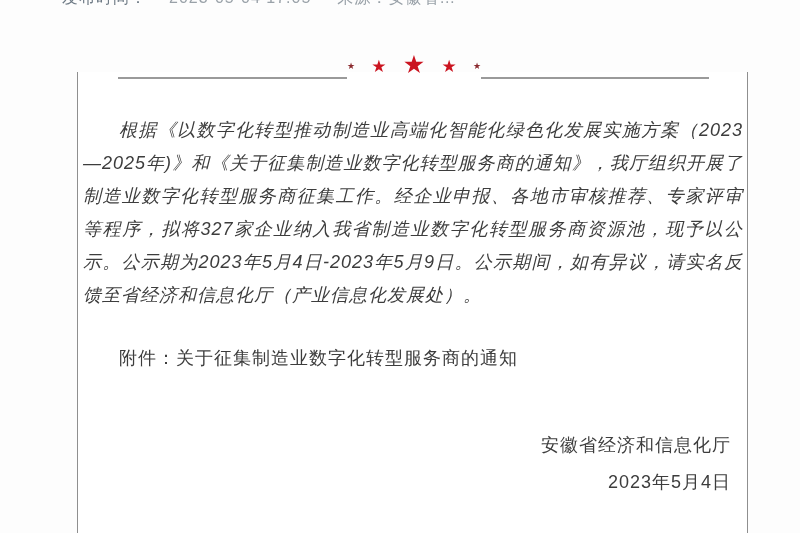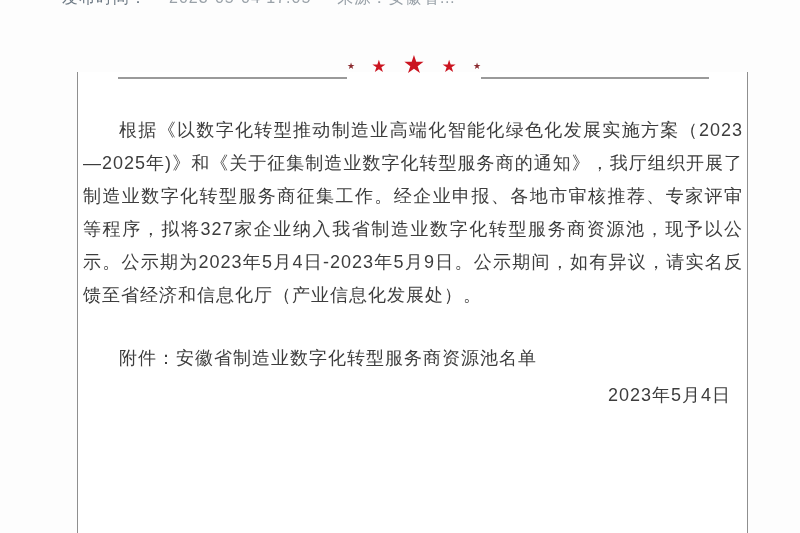--- a/index.html
+++ b/index.html
@@ -49,20 +49,21 @@
     padding:0 4px 0 5px;
     color:#3d3d3d;
     font-size:18px;
     letter-spacing:1px;
     line-height:33px;
   }
   .para{
     margin:42px 0 0 0;
     text-indent:2em;
     text-align:justify;
+    font-style:italic;
   }
   .contact-line{margin:27px 0 0 0;text-indent:2em;}
   .attachment-line{margin:30px 0 0 0;text-indent:2em;}
   .signature{margin:54px 12px 0 0;text-align:right;}
   .sign-date{margin:4px 12px 0 0;text-align:right;}
 </style>
 </head>
 <body>
 
 <div class="stage">
@@ -80,18 +81,19 @@
         <span class="star star-xs">★</span>
         <span class="star star-md">★</span>
         <span class="star star-lg">★</span>
         <span class="star star-md">★</span>
         <span class="star star-xs">★</span>
       </span>
     </div>
 
     <div class="article">
       <p class="para">根据《以数字化转型推动制造业高端化智能化绿色化发展实施方案（2023—2025年)》和《关于征集制造业数字化转型服务商的通知》，我厅组织开展了制造业数字化转型服务商征集工作。经企业申报、各地市审核推荐、专家评审等程序，拟将327家企业纳入我省制造业数字化转型服务商资源池，现予以公示。公示期为2023年5月4日-2023年5月9日。公示期间，如有异议，请实名反馈至省经济和信息化厅（产业信息化发展处）。</p>
-      <p class="attachment-line">附件：安徽省制造业数字化转型服务商资源池名单</p>
+      <p class="attachment-line">附件：关于征集制造业数字化转型服务商的通知</p>
+      <div class="signature">安徽省经济和信息化厅</div>
       <div class="sign-date">2023年5月4日</div>
     </div>
 
   </div>
 </div>
 
 </body></html>

